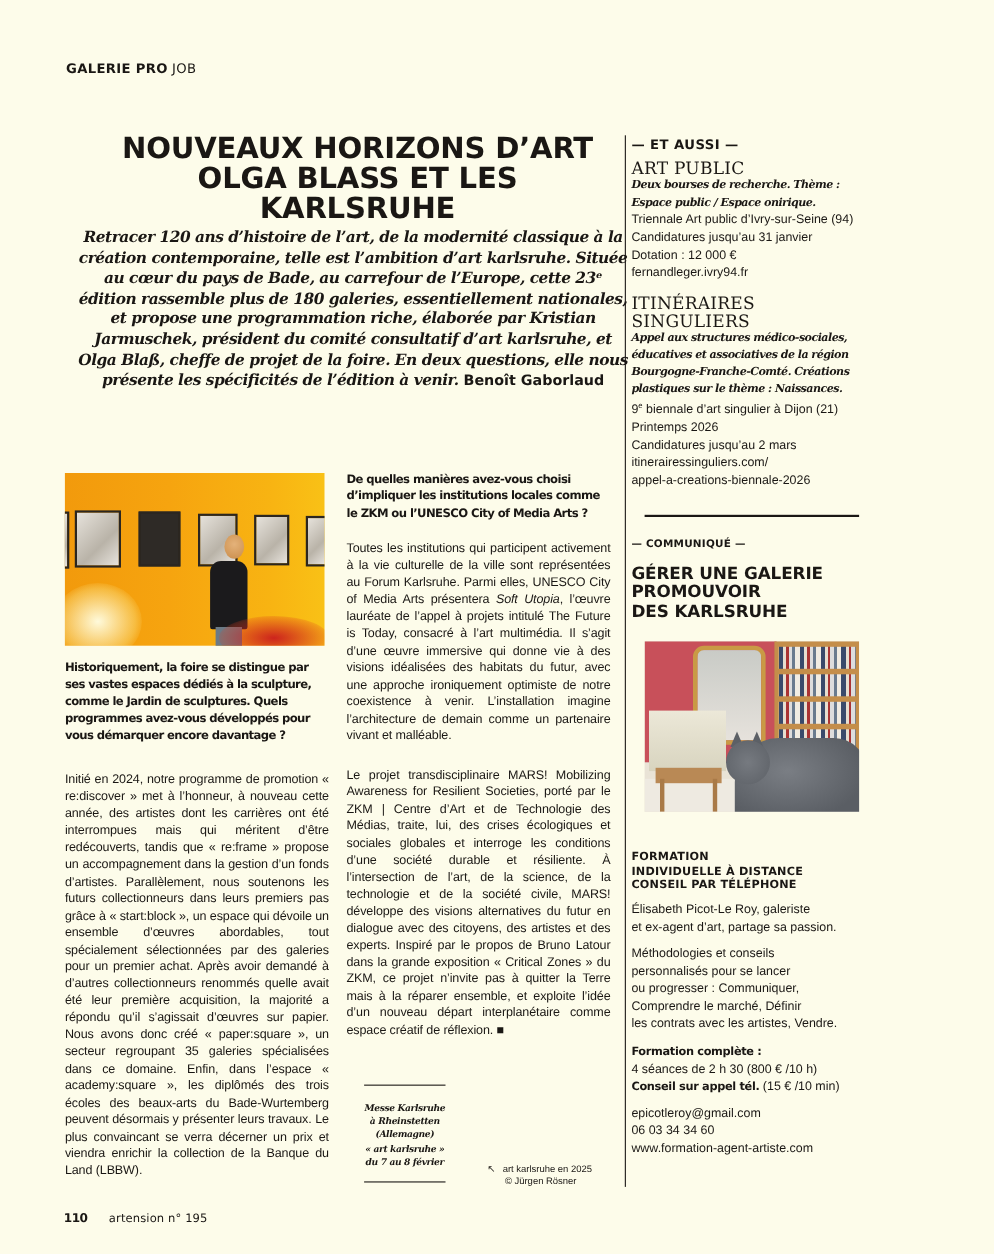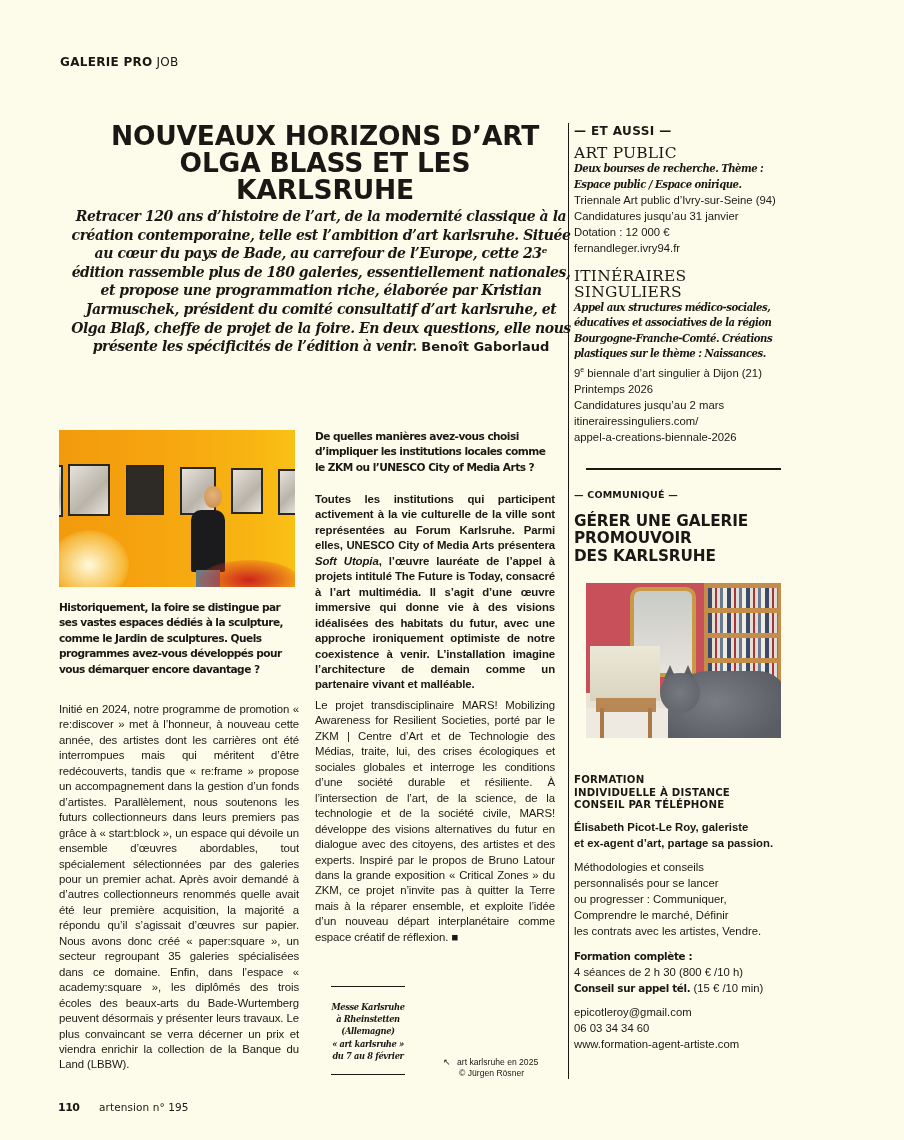--- a/index.html
+++ b/index.html
@@ -74,21 +74,21 @@
       font-size: 11.4px;
       line-height: 15.45px;
       text-align: justify;
       letter-spacing: -0.1px;
     }
     .body em { font-style: italic; }
 
     #q1 { left: 59px; top: 600px; width: 240px; }
     #a1 { left: 59px; top: 702px; width: 240px; }
     #q2 { left: 315px; top: 429px; width: 240px; }
-    #a2 { left: 315px; top: 492px; width: 240px; font-weight: bold; }
+    #a2 { left: 315px; top: 492px; width: 240px; }
     #a3 { left: 315px; top: 698px; width: 240px; }
 
     
     #caption-box {
       left: 331px; top: 986px; width: 74px;
       text-align: center;
       font-family: "DejaVu Serif", serif;
       font-style: italic;
       font-weight: bold;
       font-size: 8.3px;
@@ -174,21 +174,21 @@
     .cat-ear { position: absolute; top: 82px; width: 0; height: 0; border-left: 6px solid transparent; border-right: 6px solid transparent; border-bottom: 14px solid #5c6066; }
 
     #formation {
       margin-top: 36px;
       font-family: "DejaVu Sans", sans-serif;
       font-weight: bold;
       font-size: 10.2px;
       line-height: 12.6px;
       letter-spacing: 0.2px;
     }
-    .sb-para { margin-top: 7px; font-weight: bold; }
+    .sb-para { margin-top: 7px; }
     .sb-para2 { margin-top: 8px; }
     .sb-bold { font-family: "DejaVu Sans", sans-serif; font-weight: bold; font-size: 10.3px; letter-spacing: -0.3px; }
 
     
     #footer { left: 58px; top: 1101px; font-family: "DejaVu Sans", sans-serif; font-size: 11px; }
     #page-num { font-weight: bold; letter-spacing: -0.5px; }
     #mag-name { margin-left: 16px; font-weight: normal; letter-spacing: 0.1px; font-size: 10.5px; }
   </style>
 </head>
 <body>

